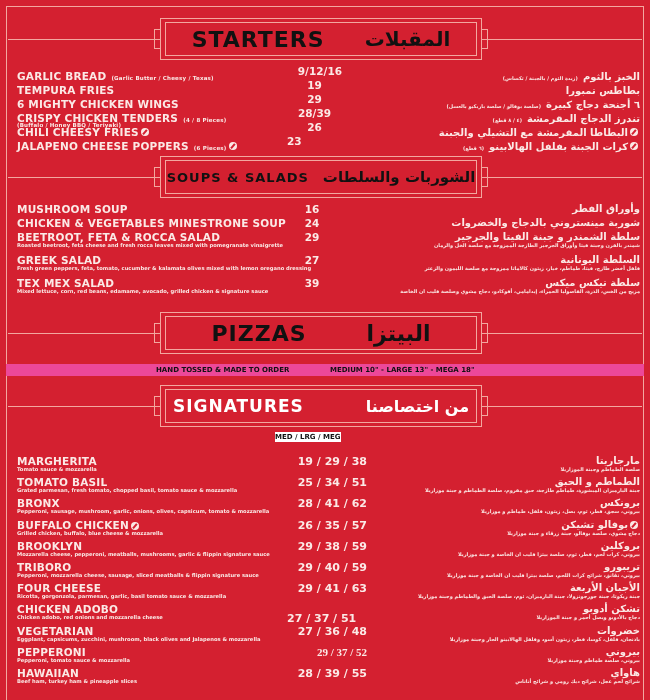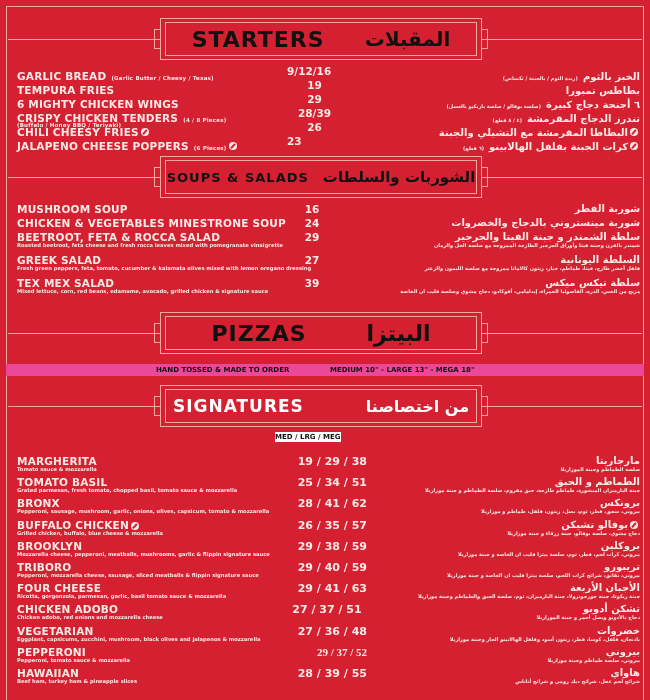--- a/index.html
+++ b/index.html
@@ -97,21 +97,21 @@
     <div class="title-row">
       <span class="en" style="font-size:22px;">STARTERS</span>
       <span class="ar" style="font-size:20px;">المقبلات</span>
     </div>
   </div>
 </div>
 
 <div class="items starters" style="top:65px;" id="starters-list">
     <div class="row">
       <div class="en-col"><span class="name">GARLIC BREAD</span> <span class="name sub" style="font-size:5.5px">(Garlic Butter / Cheesy / Texas)</span></div>
-      <div class="price" style="width:55px;text-align:left;">9/12/16</div>
+      <div class="price" style="width:55px;text-align:right;">9/12/16</div>
       <div class="ar-col"><span class="ar-name">الخبز بالثوم</span> <span class="ar-name sub" style="font-size:5px">(زبدة الثوم / بالجبنة / تكساس)</span></div>
     </div>
     <div class="row">
       <div class="en-col"><span class="name">TEMPURA FRIES</span></div>
       <div class="price" style="width:55px;text-align:center;">19</div>
       <div class="ar-col"><span class="ar-name">بطاطس تمبورا</span></div>
     </div>
     <div class="row">
       <div class="en-col"><span class="name">6 MIGHTY  CHICKEN WINGS</span> <span class="name sub" style="font-size:5.5px">(Buffalo / Honey BBQ / Teriyaki)</span></div>
       <div class="price" style="width:55px;text-align:center;">29</div>
@@ -147,21 +147,21 @@
   </div>
 </div>
 
 <div class="items soups" style="top:203px;" id="soups-list">
     <div class="row simple">
       <div class="en-col">
         <div class="name">MUSHROOM SOUP</div>
       </div>
       <div class="price" style="width:50px;text-align:center;">16</div>
       <div class="ar-col">
-        <div class="ar-name">شوربة الفطر</div>
+        <div class="ar-name">وأوراق الفطر</div>
       </div>
     </div>
     <div class="row simple">
       <div class="en-col">
         <div class="name">CHICKEN &amp; VEGETABLES MINESTRONE SOUP</div>
       </div>
       <div class="price" style="width:50px;text-align:center;">24</div>
       <div class="ar-col">
         <div class="ar-name">شوربة مينستروني بالدجاج والخضروات</div>
       </div>
@@ -310,21 +310,21 @@
       <div class="ar-col">
         <div class="ar-name"><span>الأجبان الأربعة</span></div>
         <div class="ar-desc">جبنة ريكوتا، جبنة جورجونزولا، جبنة البارميزان، ثوم، صلصة الحبق والطماطم وجبنة موزاريلا</div>
       </div>
     </div>
     <div class="row">
       <div class="en-col">
         <div class="name"><span>CHICKEN ADOBO</span></div>
         <div class="desc">Chicken adobo, red onions and mozzarella cheese</div>
       </div>
-      <div class="price" style="width:80px;text-align:center;">27 / 37 / 51</div>
+      <div class="price" style="width:80px;text-align:left;margin-top:9px;">27 / 37 / 51</div>
       <div class="ar-col">
         <div class="ar-name"><span>تشكن أدوبو</span></div>
         <div class="ar-desc">دجاج بالأدوبو وبصل أحمر و جبنة الموزاريلا</div>
       </div>
     </div>
     <div class="row">
       <div class="en-col">
         <div class="name"><span>VEGETARIAN</span></div>
         <div class="desc">Eggplant, capsicums, zucchini, mushroom, black olives and Jalapenos &amp; mozzarella</div>
       </div>

